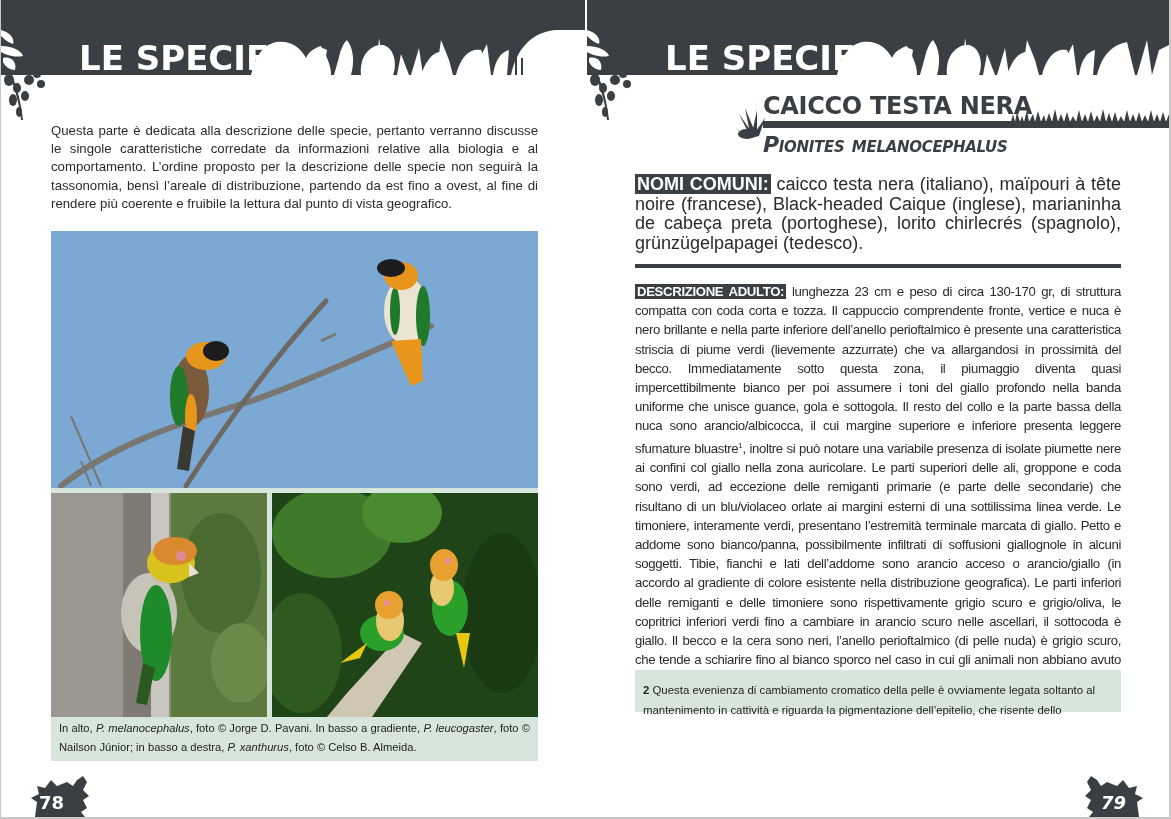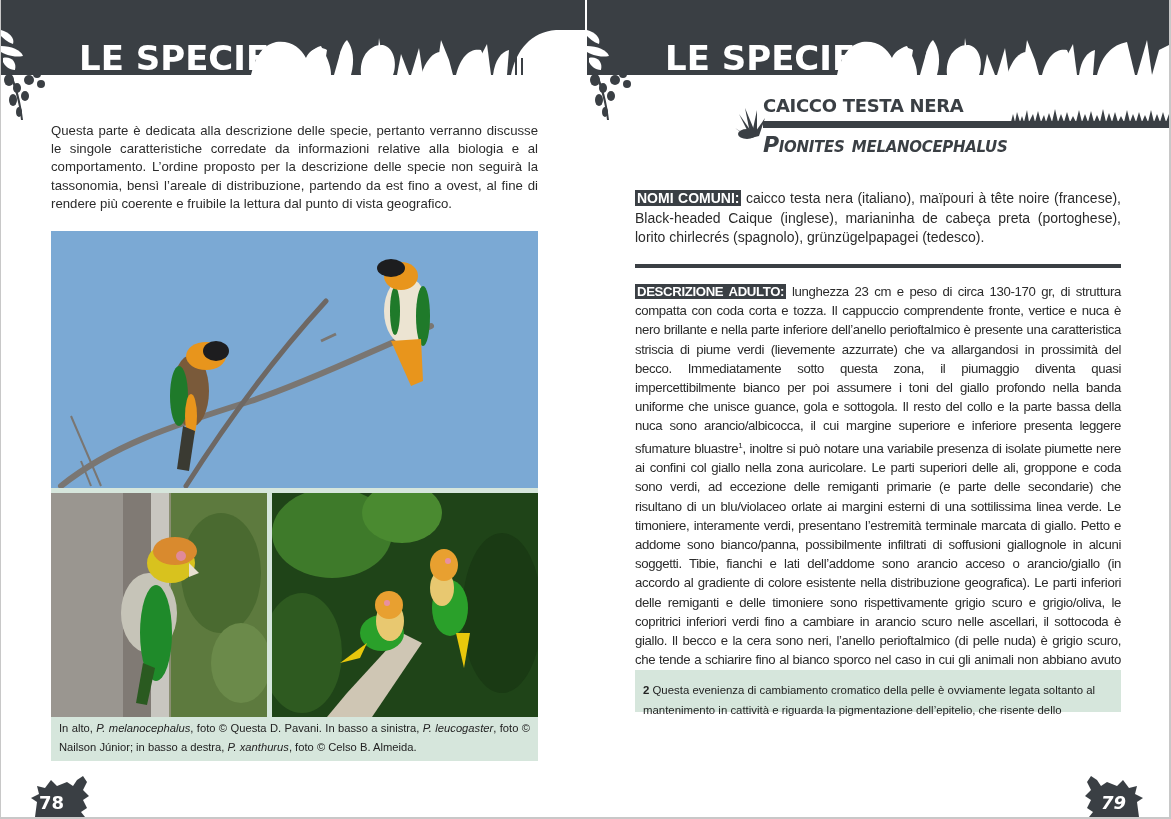--- a/index.html
+++ b/index.html
@@ -40,35 +40,35 @@
 
   .page-num-wrap { position: absolute; top: 772px; width: 70px; height: 45px; }
   .page-num {
     position: absolute; top: 20px; font-family: "DejaVu Sans", sans-serif; font-weight: bold;
     font-size: 18px; color: #fff;
   }
 
   
   .species-title {
     position: absolute; left: 176px; top: 93px;
-    font-family: "DejaVu Sans", sans-serif; font-weight: bold; font-size: 18px;
+    font-family: "DejaVu Sans", sans-serif; font-weight: bold; font-size: 24px;
     color: #3a3f44; line-height: 26px; letter-spacing: -0.3px;
   }
   .species-rule { position: absolute; left: 176px; top: 121px; width: 408px; height: 7px; background: #3a3f44; }
   .grass { position: absolute; left: 424px; top: 104px; }
   .species-sci {
     position: absolute; left: 176px; top: 131px;
     font-family: "DejaVu Sans", sans-serif; font-weight: bold; font-style: italic;
     font-size: 22px; color: #3a3f44; line-height: 28px; font-variant: small-caps; letter-spacing: -0.3px;
   }
   .small-leaf { position: absolute; left: 148px; top: 104px; }
 
   .common-names {
     position: absolute; left: 48px; top: 175px; width: 486px;
-    font-size: 14px; line-height: 19.5px; text-align: justify; color: #2b2b2b; margin-top: 14px;
+    font-size: 18px; line-height: 19.5px; text-align: justify; color: #2b2b2b;
   }
   .label-tag { background: #3a3f44; color: #fff; font-weight: bold; padding: 0 2px; }
 
   .subspecies {
     position: absolute; left: 48px; top: 242px; width: 486px;
     font-family: "DejaVu Sans", sans-serif; font-weight: bold; font-size: 15.5px;
     color: #3a3f44; line-height: 22px; font-variant: small-caps; letter-spacing: -0.4px;
     white-space: nowrap;
   }
   .subspecies i { font-style: italic; }
@@ -210,21 +210,21 @@
 
           <ellipse cx="178" cy="115" rx="18" ry="28" fill="#2aa02a"></ellipse>
           <ellipse cx="170" cy="95" rx="12" ry="18" fill="#e8c870"></ellipse>
           <ellipse cx="172" cy="72" rx="14" ry="16" fill="#e8a030"></ellipse>
           <circle cx="176" cy="68" r="3" fill="#e890a0"></circle>
           <path d="M184 140 L192 175 L198 140 Z" fill="#e8c80c"></path>
         </svg>
       </div>
 
       <p class="caption">
-        <span>In alto, </span><i>P. melanocephalus</i><span>, foto © Questa D. Pavani. In basso a sinistra, </span><i>P. leucogaster</i><span>, foto © Nailson Júnior; in basso a destra, </span><i>P. xanthurus</i><span>, foto © Celso B. Almeida.</span>
+        <span>In alto, </span><i>P. melanocephalus</i><span>, foto © Jorge D. Pavani. In basso a gradiente, </span><i>P. leucogaster</i><span>, foto © Nailson Júnior; in basso a destra, </span><i>P. xanthurus</i><span>, foto © Celso B. Almeida.</span>
       </p>
     </div>
 
     <div class="page-num-wrap" style="left:26px;">
       <svg width="70" height="45" viewBox="0 0 70 45">
         <path d="M8 45 L10 30 L4 26 L12 22 L10 14 L18 16 L24 8 L30 14 L40 10 L46 14 L50 8 L56 4 L60 10 L56 18 L62 24 L56 28 L60 36 L54 40 L58 45 Z" fill="#3a3f44"></path>
       </svg>
       <span class="page-num" style="left:12px;">78</span>
     </div>
   </div>

